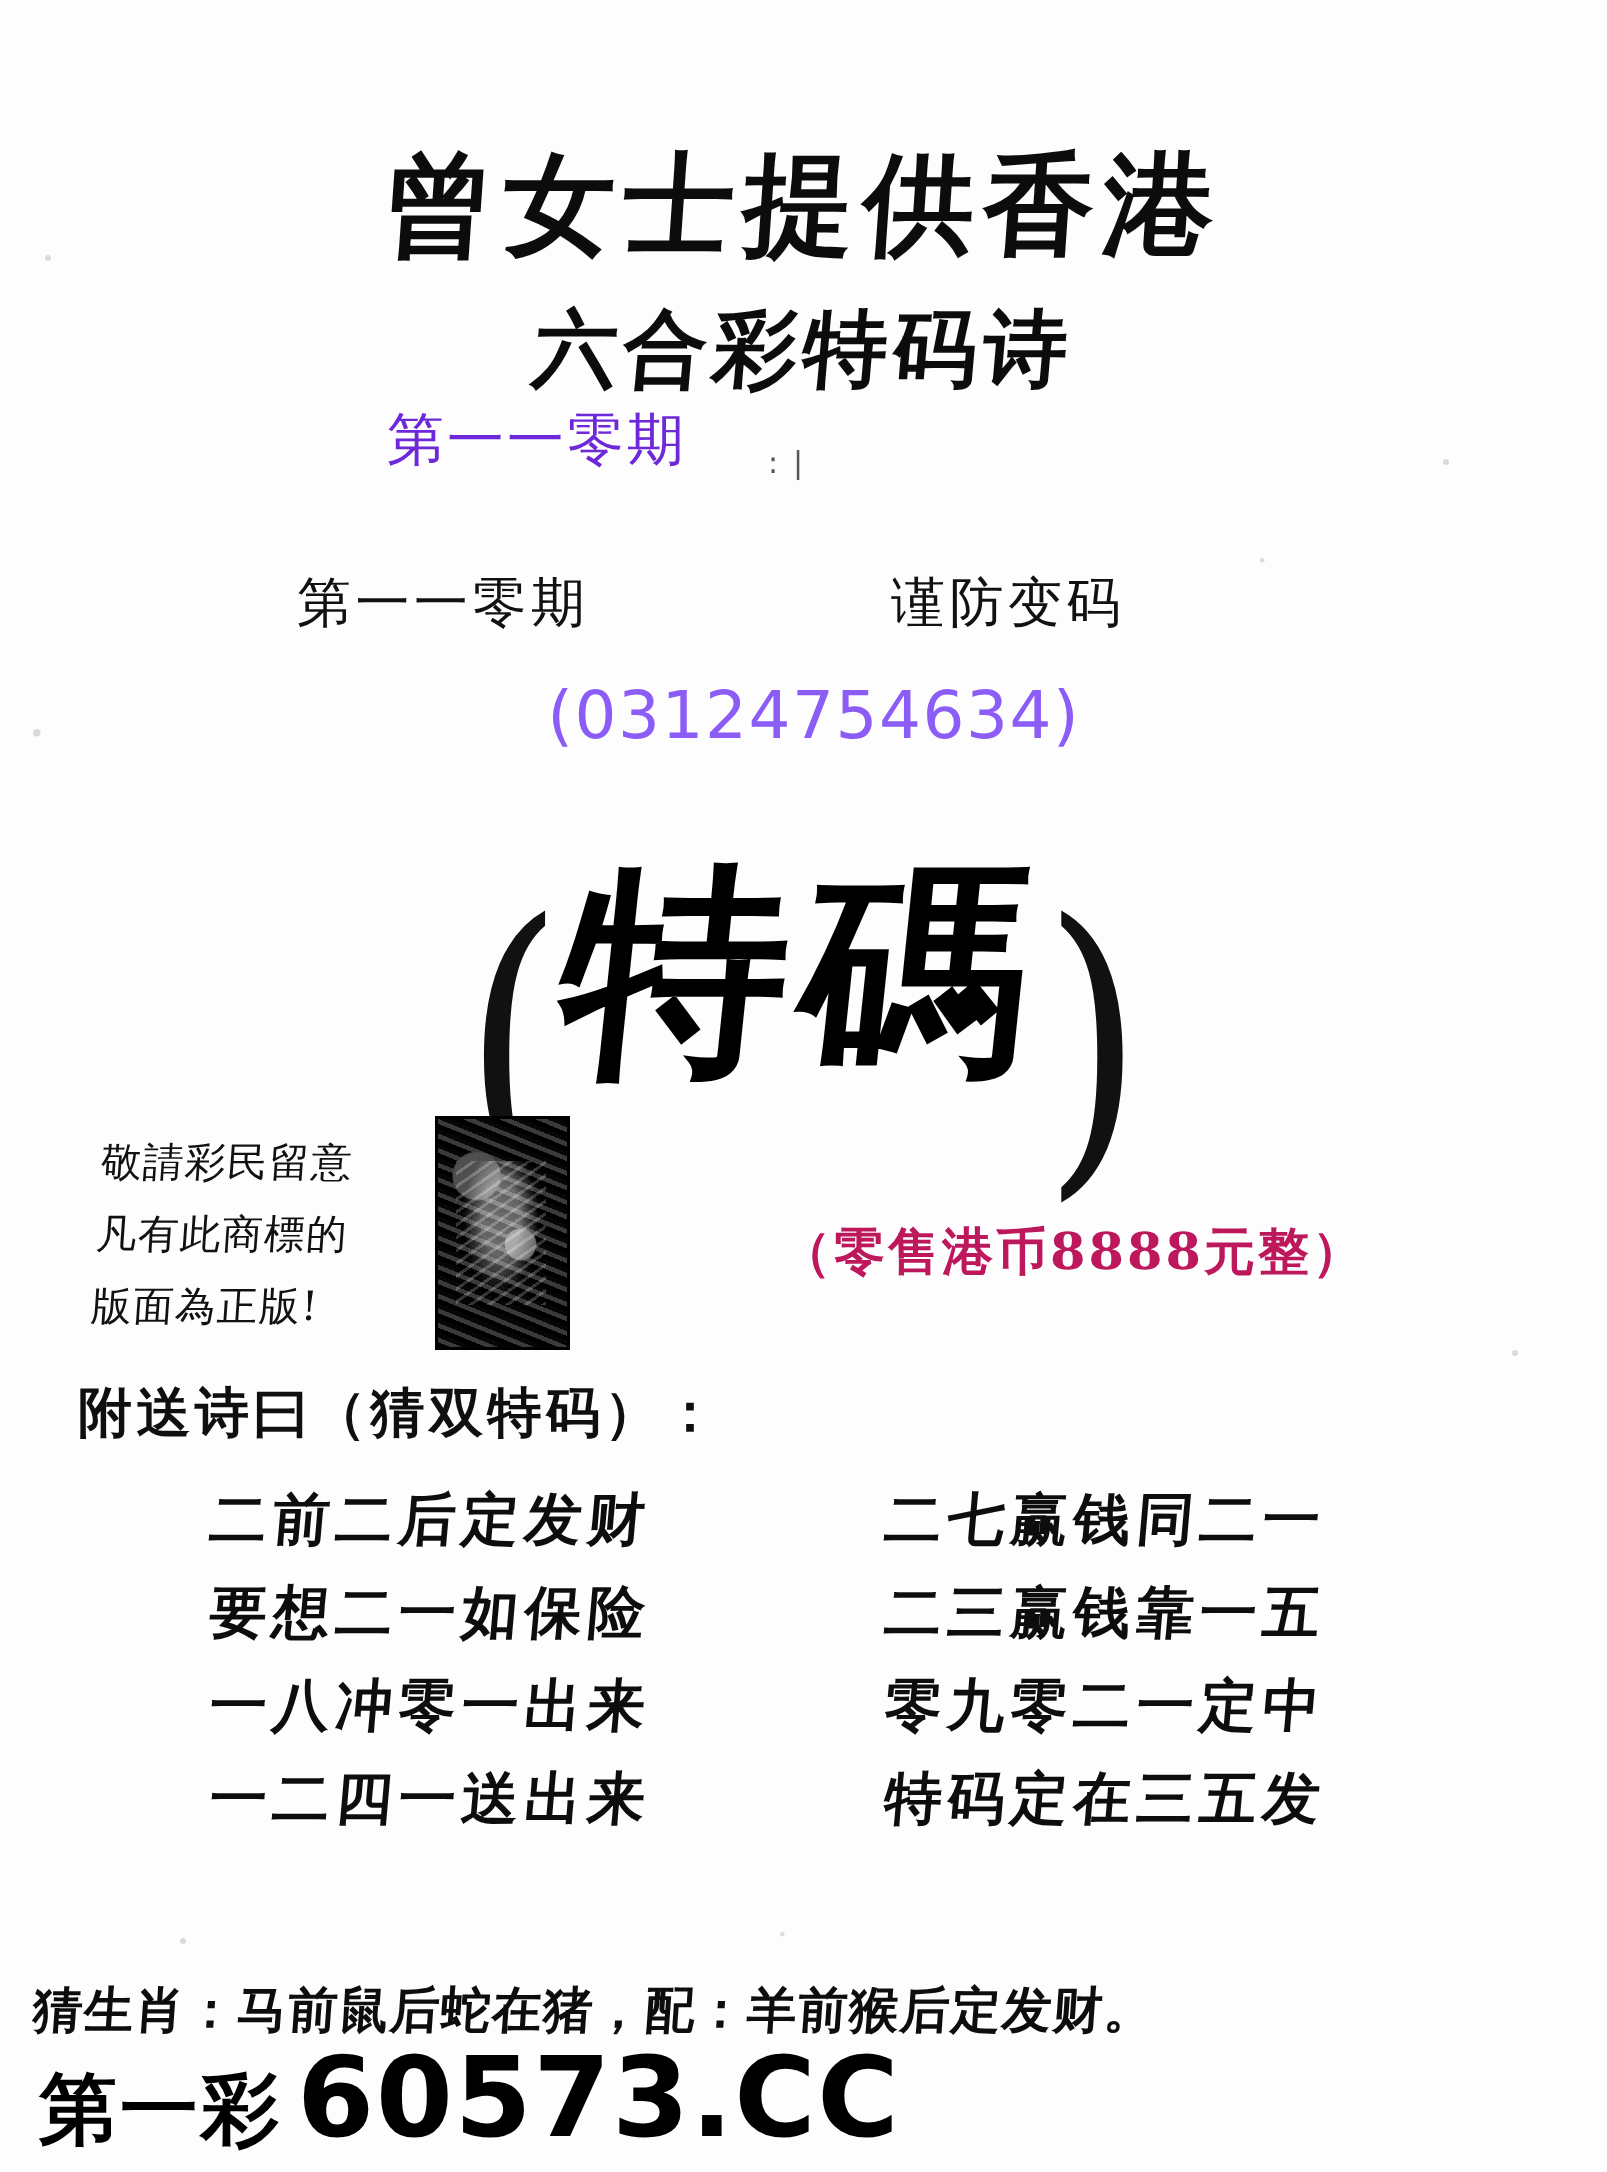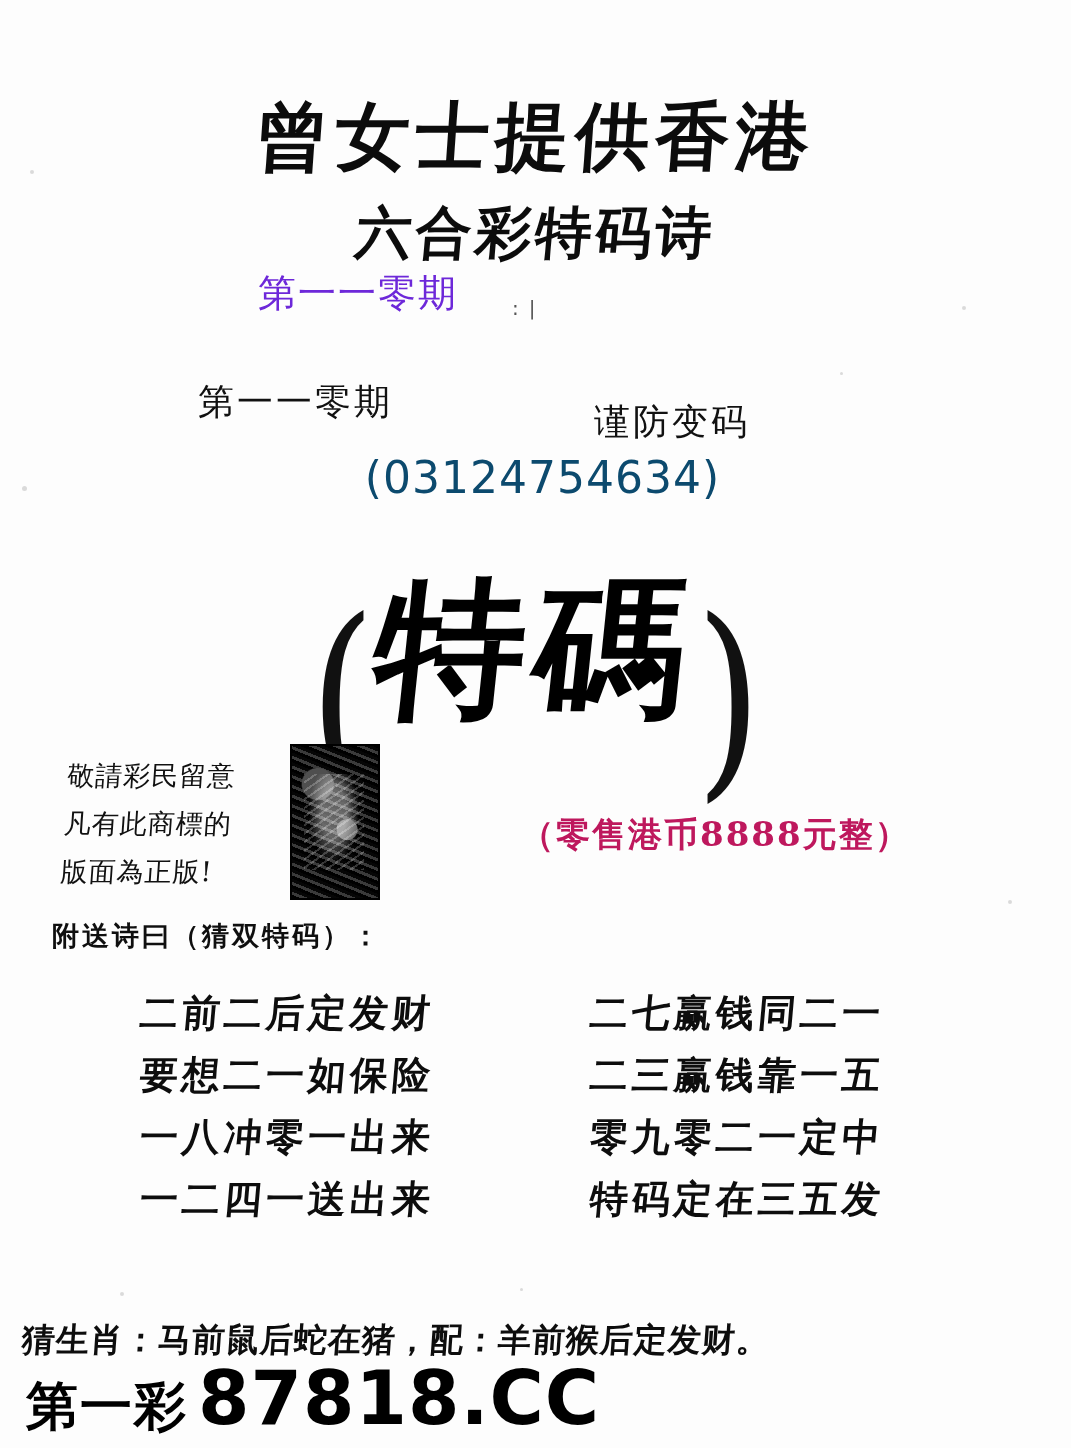--- a/index.html
+++ b/index.html
@@ -85,32 +85,31 @@
   }
   .notice-left {
     position: absolute;
     left: 198px;
     top: 0;
   }
   .notice-right {
     position: absolute;
     left: 594px;
     top: 0;
-    margin-top: 20px;
   }
   .code-number {
     position: absolute;
     top: 452px;
     left: 0;
     width: 100%;
     text-align: center;
     font-family: "DejaVu Sans", sans-serif;
     font-size: 44px;
     letter-spacing: 1px;
-    color: #0c4a6e;
+    color: #8b5cf6;
     padding-left: 14px;
     box-sizing: border-box;
   }
 
   .big-code-wrap {
     position: absolute;
     top: 548px;
     left: 0;
     width: 100%;
     text-align: center;
@@ -182,21 +181,21 @@
     letter-spacing: 2px;
     color: #be185d;
   }
 
   .poem-head {
     position: absolute;
     top: 918px;
     left: 52px;
     font-family: "DejaVu Serif", serif;
     font-weight: bold;
-    font-size: 27px;
+    font-size: 36px;
     letter-spacing: 3px;
     color: #0f0f0f;
   }
 
   .poem-grid {
     position: absolute;
     top: 982px;
     left: 0;
     width: 100%;
   }
@@ -318,16 +317,16 @@
     <div class="poem-row">
       <div class="poem-cell left">一二四一送出来</div>
       <div class="poem-cell right">特码定在三五发</div>
     </div>
   </div>
 
   <div class="zodiac">猜生肖：马前鼠后蛇在猪，配：羊前猴后定发财。</div>
 
   <div class="footer">
     <span class="footer-brand">第一彩</span>
-    <span class="footer-url">87818.CC</span>
+    <span class="footer-url">60573.CC</span>
   </div>
 
 </div>
 
 </body></html>

